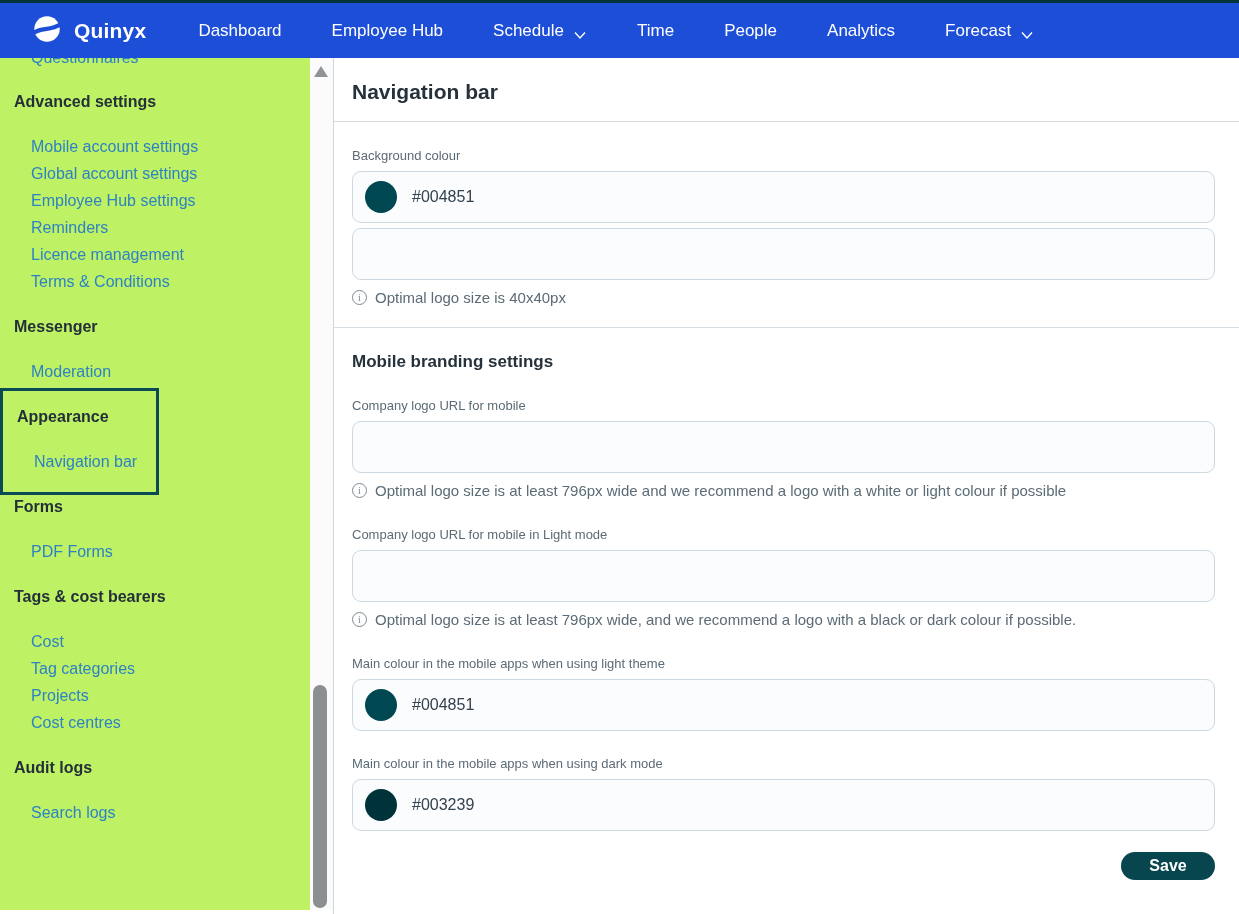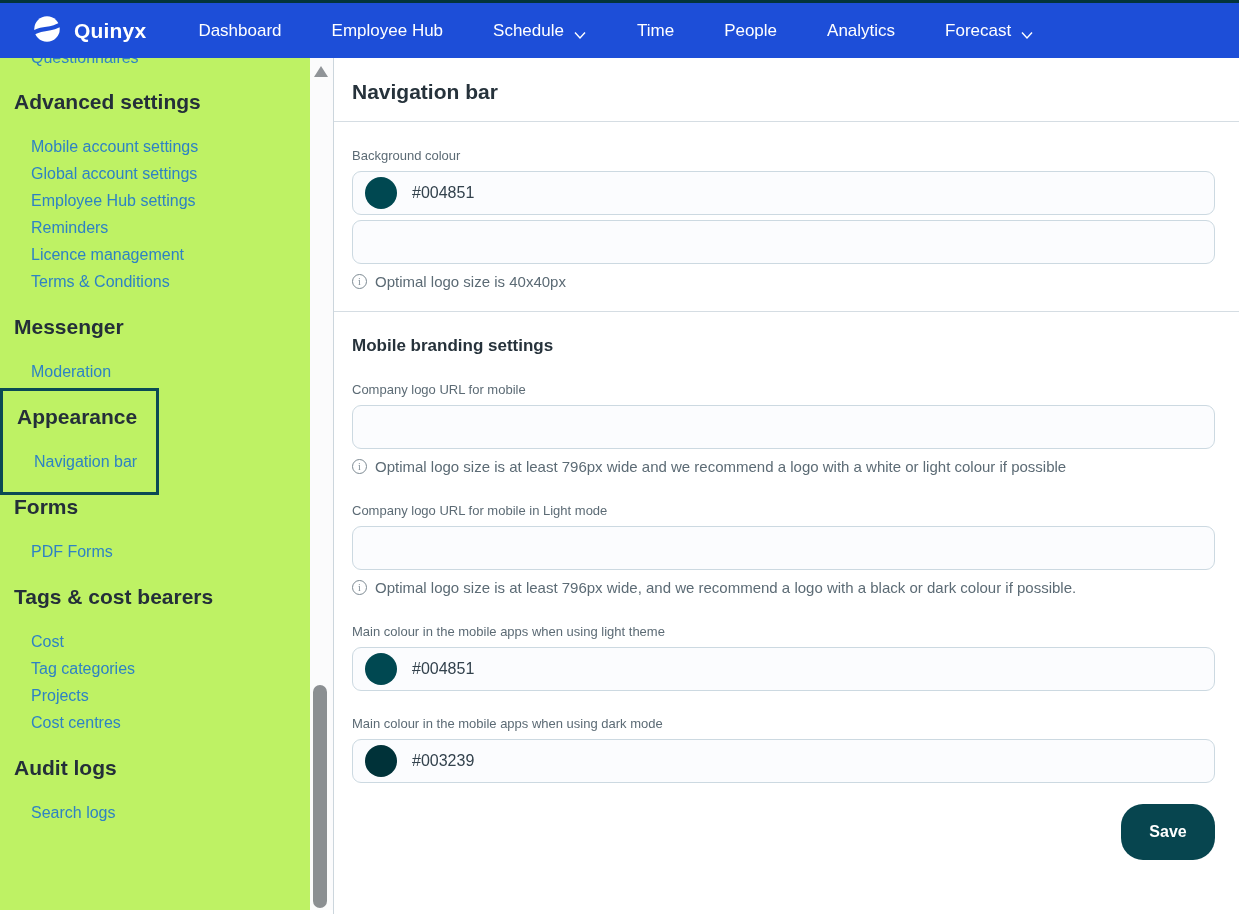--- a/index.html
+++ b/index.html
@@ -72,21 +72,21 @@
     font-size: 16px;
     line-height: 20px;
     color: #2e82c4;
     text-decoration: none;
     padding-left: 31px;
     margin-top: 7px;
     cursor: pointer;
   }
   .side-heading {
     display: block;
-    font-size: 21px;
+    font-size: 16px;
     line-height: 20px;
     font-weight: bold;
     color: #242f39;
     padding-left: 14px;
     margin-top: 25px;
   }
   .side-link.first-cut { margin-top: -10px; }
   .side-heading.after-gap { margin-top: 24px; }
   .side-link.group-start { margin-top: 25px; }
   .selected-group {
@@ -158,21 +158,21 @@
   .field-label {
     font-size: 13px;
     line-height: 20px;
     color: #5c6b75;
   }
   .lm-24 { margin-top: 24px; }
   .lm-23 { margin-top: 23px; }
   .lm-26 { margin-top: 26px; }
   .input-box {
     margin-top: 5px;
-    height: 44px;
+    height: 52px;
     width: 100%;
     border: 1px solid #ccd9e1;
     border-radius: 9px;
     background: #fbfcfe;
     display: flex;
     align-items: center;
   }
   input.input-box {
     font-family: "Liberation Sans", sans-serif;
     font-size: 16px;
@@ -219,21 +219,21 @@
     font-weight: bold;
     color: #26323b;
   }
   .save-row {
     margin-top: 21px;
     display: flex;
     justify-content: flex-end;
   }
   .save-btn {
     min-width: 94px;
-    height: 56px;
+    height: 28px;
     padding: 0 26px;
     border: none;
     border-radius: 22px;
     background: #07454f;
     color: #ffffff;
     font-family: "Liberation Sans", sans-serif;
     font-size: 16px;
     font-weight: bold;
     cursor: pointer;
   }

